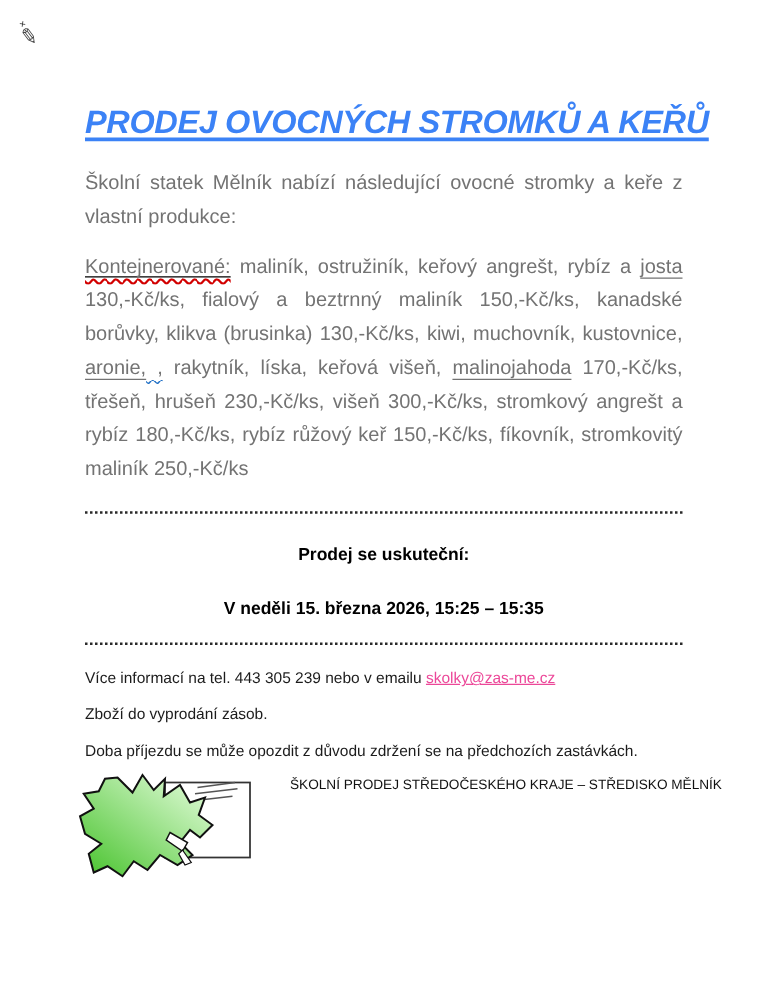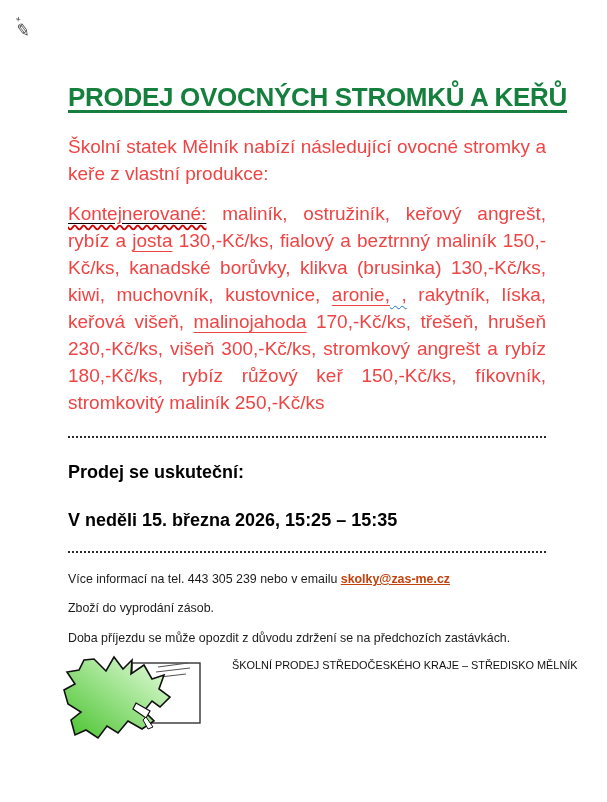--- a/index.html
+++ b/index.html
@@ -21,31 +21,32 @@
   }
   .content{
     position:absolute;left:68px;top:82px;width:478px;
   }
   h1.doc-title{
     margin:0 0 20px 0;
     font-size:26px;
     font-weight:700;
     letter-spacing:-0.3px;
     white-space:nowrap;
-    color:#15803d;
+    color:#3b82f6;
     text-decoration:underline;
     text-decoration-thickness:3px;
     text-underline-offset:4px;
+    font-style:italic;
   }
   p.body-par{
     margin:0 0 13px 0;
-    font-size:19px;
+    font-size:16px;
     line-height:27px;
     text-align:justify;
-    color:#ef4444;
+    color:#737373;
   }
   .term{
     text-decoration:underline;
     text-decoration-color:#000;
     text-underline-offset:3px;
   }
   .spell{
     text-decoration-line:underline;
     text-decoration-style:wavy;
     text-decoration-color:#d20000;
@@ -65,40 +66,40 @@
     text-decoration-thickness:1px;
     text-underline-offset:4px;
   }
   hr.dotted{
     border:none;
     border-top:2px dotted #2a2a2a;
     margin:20px 0 0 0;
   }
   .event-line{
     margin:0;
-    font-size:18px;
+    font-size:14px;
     font-weight:700;
     color:#000;
+    text-align:center;
   }
   .event-heading{margin-top:24px;}
   .event-datetime{margin-top:27px;}
   .event-location{margin-top:27px;}
   .small-par{
     margin:0;
     font-size:12.4px;
     color:#1c1c1c;
   }
   .contact{margin-top:19px;}
   .delay{margin-top:16px;}
   .stock{margin-top:15px;}
   a.link{
-    color:#c2410c;
+    color:#ec4899;
     text-decoration:underline;
     cursor:pointer;
-    font-weight:bold;
   }
   .logo-row{
     margin-top:8px;
     display:flex;
     align-items:flex-start;
   }
   .logo-svg{
     flex:0 0 auto;
     margin-left:-8px;
   }

